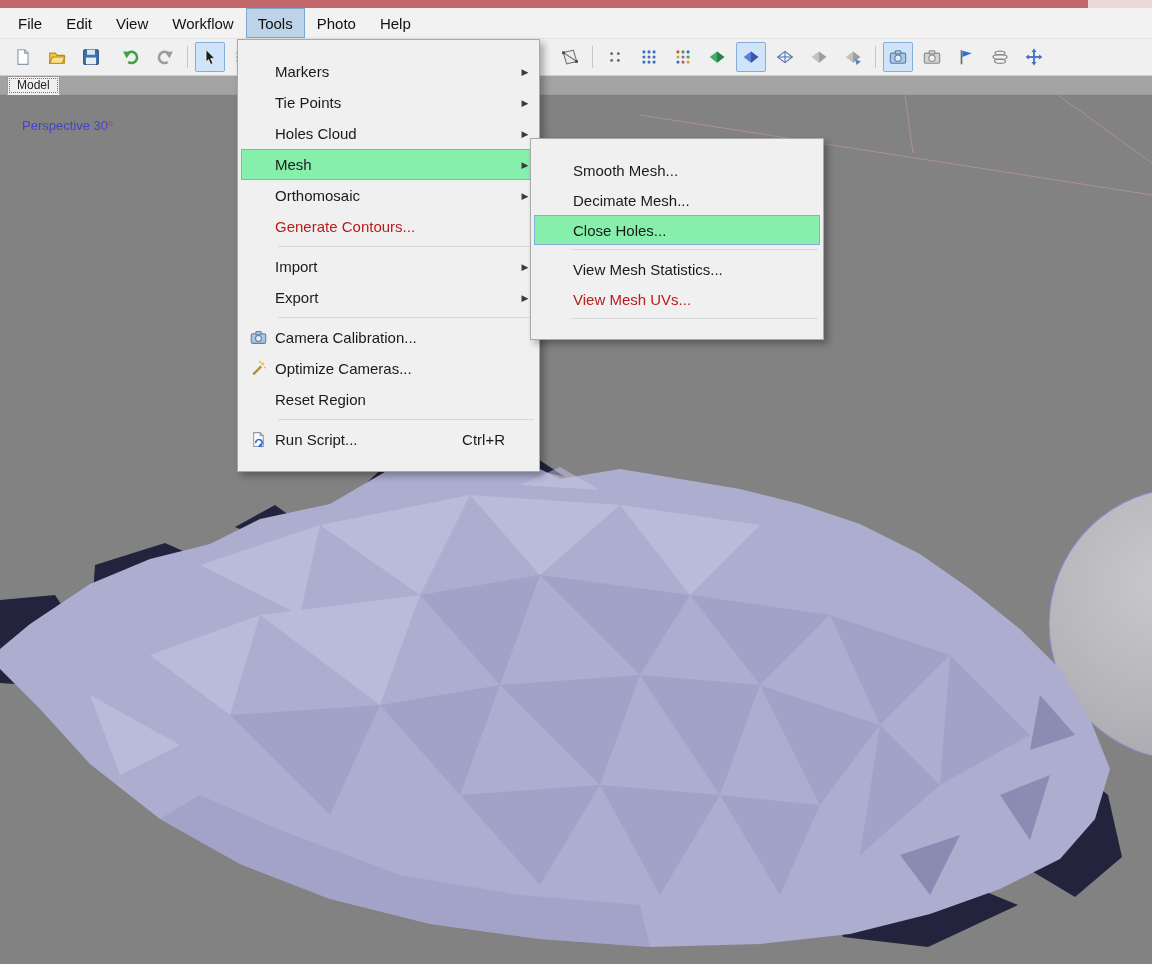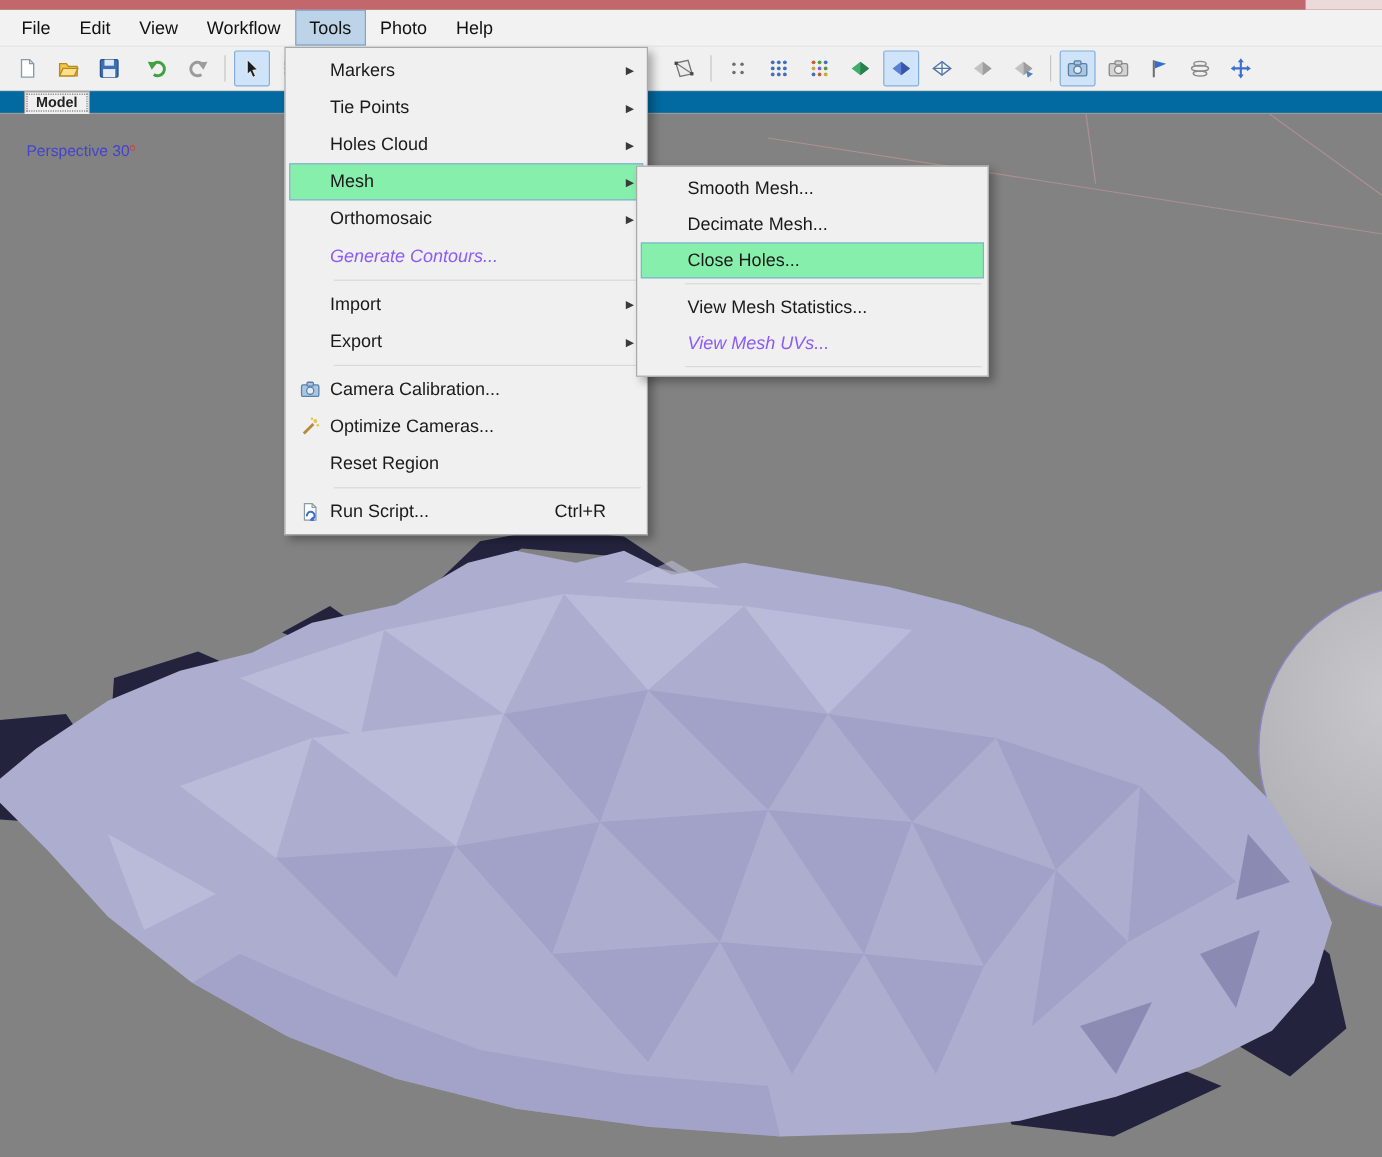--- a/index.html
+++ b/index.html
@@ -17,46 +17,46 @@
   .mb-item.active{background:#bdd3e7;border:1px solid #7fa6c8;}
   .toolbar{height:36px;background:#f0f0f0;border-bottom:1px solid #cfcfcf;
     display:flex;align-items:center;padding-left:6px;}
   .tbtn{width:28px;height:28px;margin:0 2px;display:flex;align-items:center;justify-content:center;
     border:1px solid transparent;border-radius:2px;}
   .tbtn svg{width:18px;height:18px;}
   .tbtn.sel{background:#cfe4f8;border-color:#84aed8;}
   .tsep{width:1px;height:22px;background:#c6c6c6;margin:0 5px;}
   .tgap{width:6px;}
   .tspacer{width:292px;}
-  .tabbar{height:18px;background:#0369a1;border-bottom:1px solid #9a9a9a;
-    display:flex;align-items:flex-end;padding-left:20px;font-weight:bold;}
+  .tabbar{height:18px;background:#a3a3a3;border-bottom:1px solid #9a9a9a;
+    display:flex;align-items:flex-end;padding-left:7px;}
   .tab{background:#f0f0f0;border:1px solid #9a9a9a;border-bottom:1px solid #f0f0f0;
     margin-bottom:-1px;font-size:12px;padding:1px 9px 2px 9px;color:#222;
     outline:1px dotted #777;outline-offset:-3px;}
   
   .viewport{position:absolute;left:0;top:95px;width:964px;height:869px;background:#828282;}
   .viewport svg{display:block;}
   .persp-label{position:absolute;left:22px;top:23px;font-size:13px;color:#4444cb;}
   .persp-label .deg{color:#c04848;}
   
   .menu{position:absolute;background:#f0f0f0;border:1px solid #a9a9a9;
-    box-shadow:4px 4px 7px rgba(0,0,0,.30);z-index:50;padding:3px 0;font-size:15px;color:#1a1a1a;}
+    box-shadow:4px 4px 7px rgba(0,0,0,.30);z-index:50;padding:16px 0;font-size:15px;color:#1a1a1a;}
   .tools-menu{left:237px;top:39px;width:301px;}
   .mesh-submenu{left:530px;top:138px;width:292px;}
   .mi{display:flex;align-items:center;height:31px;margin:0 3px;box-sizing:border-box;
     border:1px solid transparent;}
   .mesh-submenu .mi{height:30px;}
   .mi .gut{width:33px;display:flex;align-items:center;justify-content:center;flex:none;}
   .mesh-submenu .mi .gut{width:38px;}
   .mi .gut svg{width:17px;height:17px;}
   .mi .lbl{flex:1;white-space:nowrap;}
   .mi .shortcut{margin-right:10px;}
   .mi .arrow{width:20px;flex:none;text-align:center;font-size:9px;color:#3a3a3a;}
   .mi.hl{background:#86efac;border-color:#84aed8;}
-  .mi.dis{color:#8b5cf6;font-style:italic;}
+  .mi.dis{color:#b91c1c;}
   .mi.dis .arrow{color:#a6a6a6;}
   .msep{height:1px;background:#d9d9d9;margin:4px 5px 4px 40px;}
 </style>
 </head>
 <body>
 
 <div class="titlebar">
   <div class="titlebar-frag"></div>
 </div>
 

